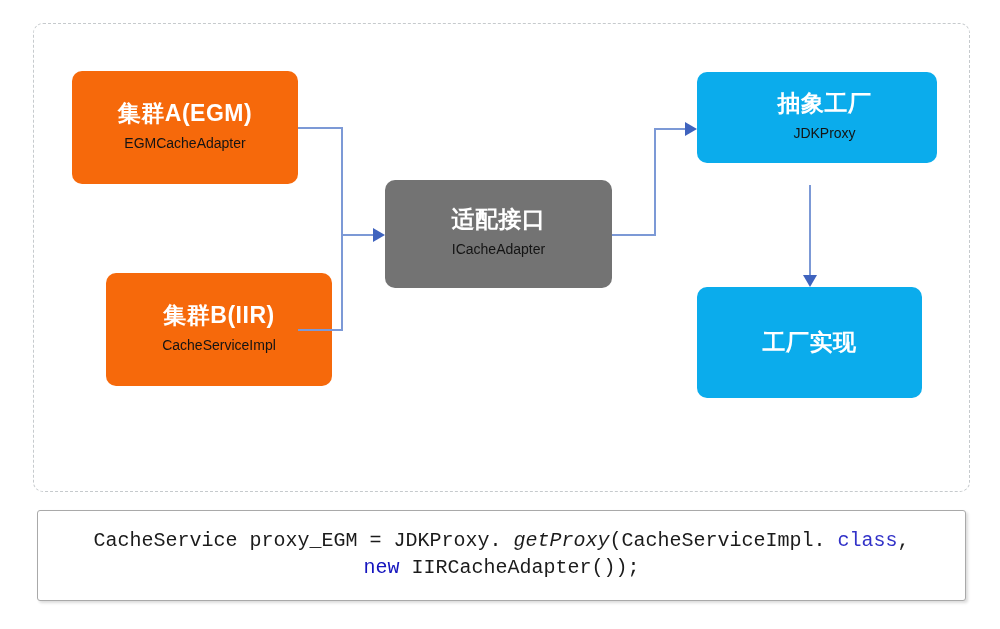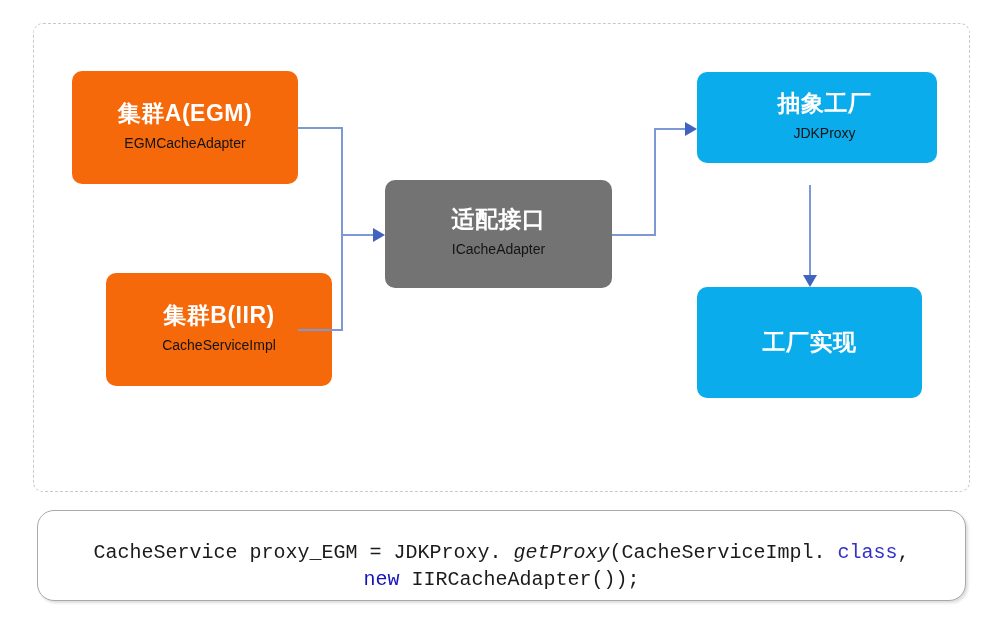--- a/index.html
+++ b/index.html
@@ -62,26 +62,26 @@
   #ar-factory { left: 685px; top: 122px; }
 
   #ln-f-down  { left: 809px; top: 185px; width: 2px; height: 91px; }
   #ar-impl    { left: 803px; top: 275px; }
 
   
   .code-box {
     position: absolute; left: 37px; top: 510px;
     width: 929px; height: 91px;
     background: #ffffff;
-    border: 1px solid #a9a9a9; border-radius: 17px;
+    border: 1px solid #a9a9a9; border-radius: 3px;
     box-shadow: 2px 2px 3px rgba(0,0,0,0.14);
     box-sizing: border-box;
     font-family: "Liberation Mono", monospace;
     font-size: 20px; color: #1b1b1b;
-    text-align: center; padding-top: 28px;
+    text-align: center; padding-top: 16px;
     line-height: 27px;
   }
   .kw-class { color: #3232c8; }
   .kw-new   { color: #1414be; font-weight: 400; }
   .method-italic { font-style: italic; }
 </style>
 </head>
 <body>
 
 <div class="dashed-frame">

